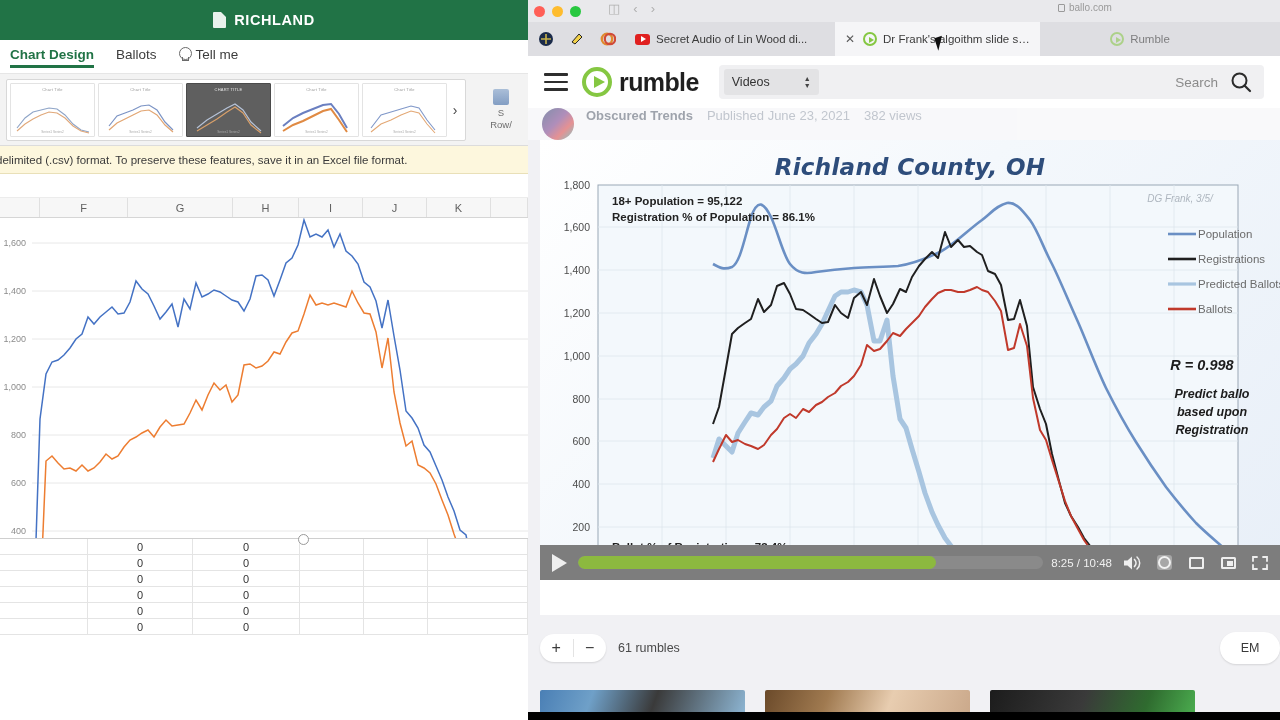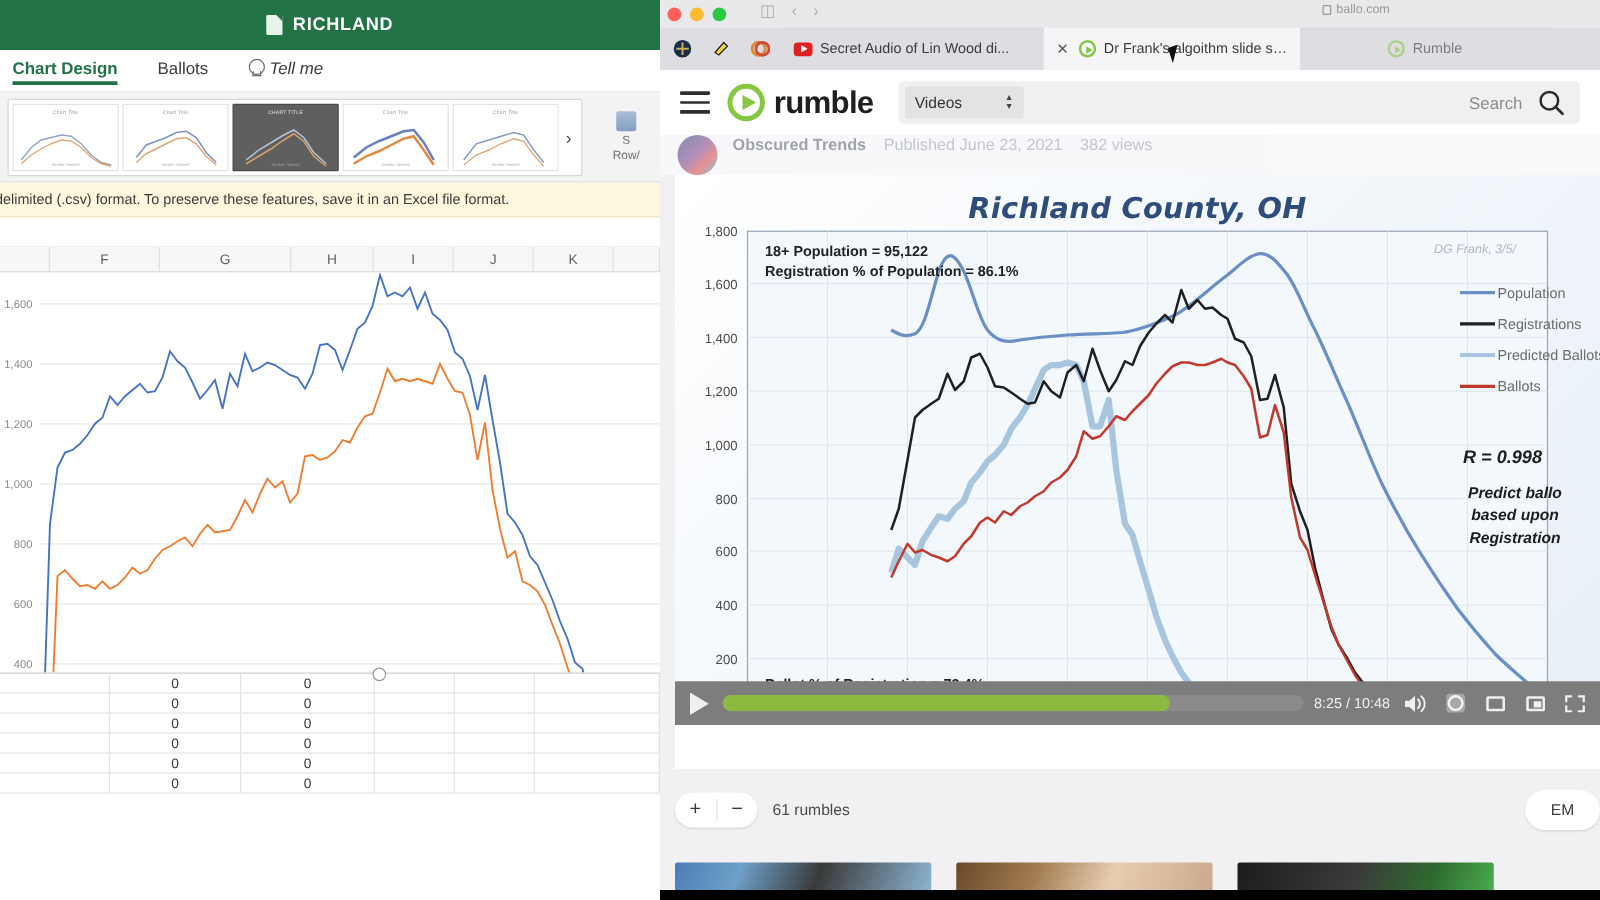--- a/index.html
+++ b/index.html
@@ -8,25 +8,25 @@
 
   #root { position:relative; width:1280px; height:720px; background:#000; }
 
   
   #excel { position:absolute; left:0; top:0; width:528px; height:720px; background:#fff; overflow:hidden; }
   #excel-titlebar { position:relative; height:40px; background:#217346; display:flex; align-items:center; justify-content:center; }
   #excel-titlebar .doc-icon { width:13px; height:16px; background:#e8f2ec; border-radius:1px; margin-right:8px; position:relative; }
   #excel-titlebar .doc-icon:after { content:""; position:absolute; right:0; top:0; border-left:5px solid transparent; border-top:5px solid #217346; }
   #excel-title { color:#fff; font-size:14.5px; font-weight:bold; letter-spacing:.6px; }
 
-  #excel-tabs { height:34px; background:#fff; display:flex; align-items:center; padding-left:10px; gap:32px; border-bottom:1px solid #e6e6e6; }
+  #excel-tabs { height:34px; background:#fff; display:flex; align-items:center; padding-left:10px; gap:22px; border-bottom:1px solid #e6e6e6; }
   .xtab { font-size:13.5px; color:#3c3c3c; position:relative; padding-bottom:5px; white-space:nowrap; }
   .xtab.active { color:#217346; font-weight:600; }
   .xtab.active:after { content:""; position:absolute; left:0; right:0; bottom:-1px; height:2.5px; background:#217346; }
-  .xtab.with-icon { display:flex; align-items:center; gap:6px;font-style:italic; }
+  .xtab.with-icon { display:flex; align-items:center; gap:6px; }
   .bulb { width:11px; height:14px; position:relative; display:inline-block; }
   .bulb:before { content:""; position:absolute; left:0; top:0; width:11px; height:11px; border:1.4px solid #6a6a6a; border-radius:50%; }
   .bulb:after { content:""; position:absolute; left:3px; bottom:0; width:5px; height:3px; border:1.4px solid #6a6a6a; border-top:none; }
 
   #excel-ribbon { height:72px; background:#f3f3f3; border-bottom:1px solid #dcdcdc; display:flex; align-items:center; padding:4px 6px; }
   #chart-style-gallery { flex:0 0 auto; width:460px; height:62px; background:#fff; border:1px solid #d8d8d8; border-radius:2px; display:flex; align-items:center; padding:3px; gap:3px; position:relative; }
   .style-thumb { width:85px; height:54px; background:#fff; border:1px solid #e3e3e3; border-radius:1px; position:relative; overflow:hidden; flex:0 0 auto; }
   .style-thumb.selected { background:#5f5f5f; border-color:#4a4a4a; }
   .thumb-title { position:absolute; top:3px; left:0; right:0; text-align:center; font-size:4px; color:#9a9a9a; letter-spacing:.2px; }
   .style-thumb.selected .thumb-title { color:#e8e8e8; }

